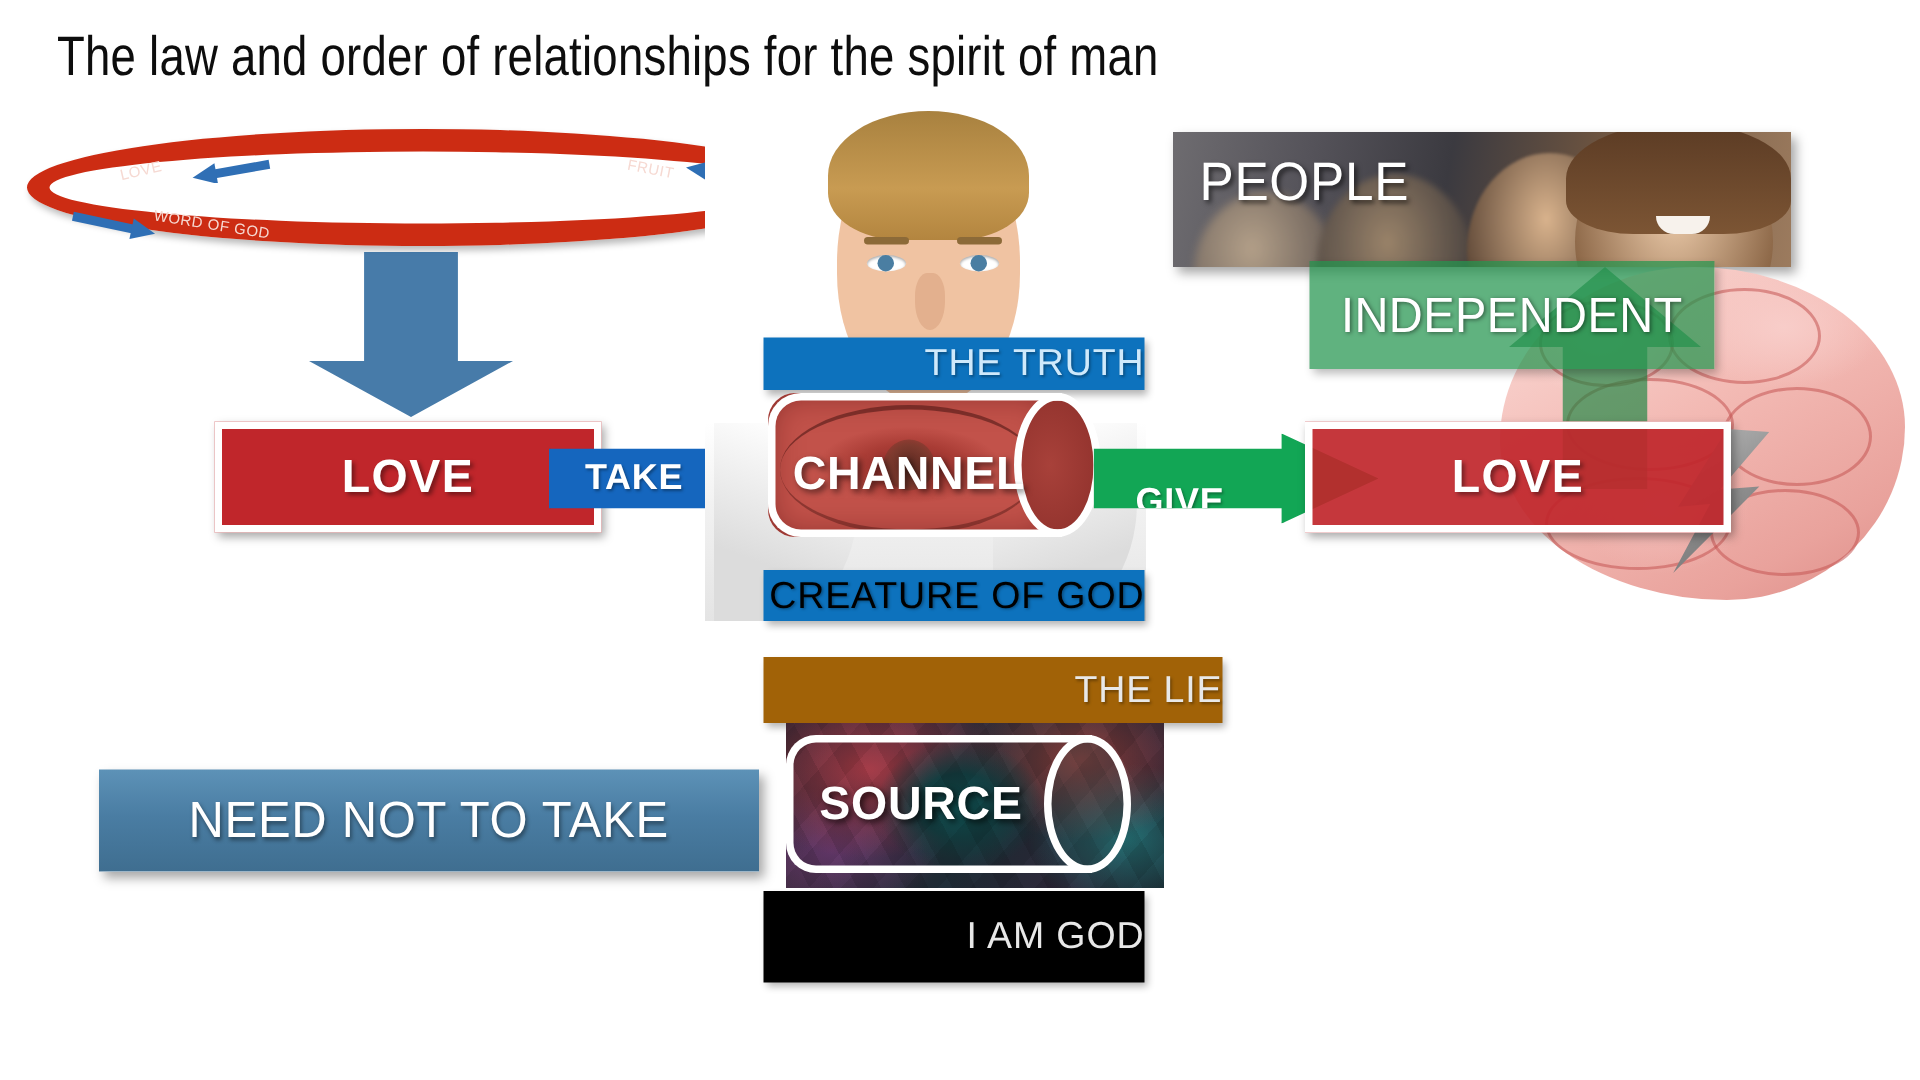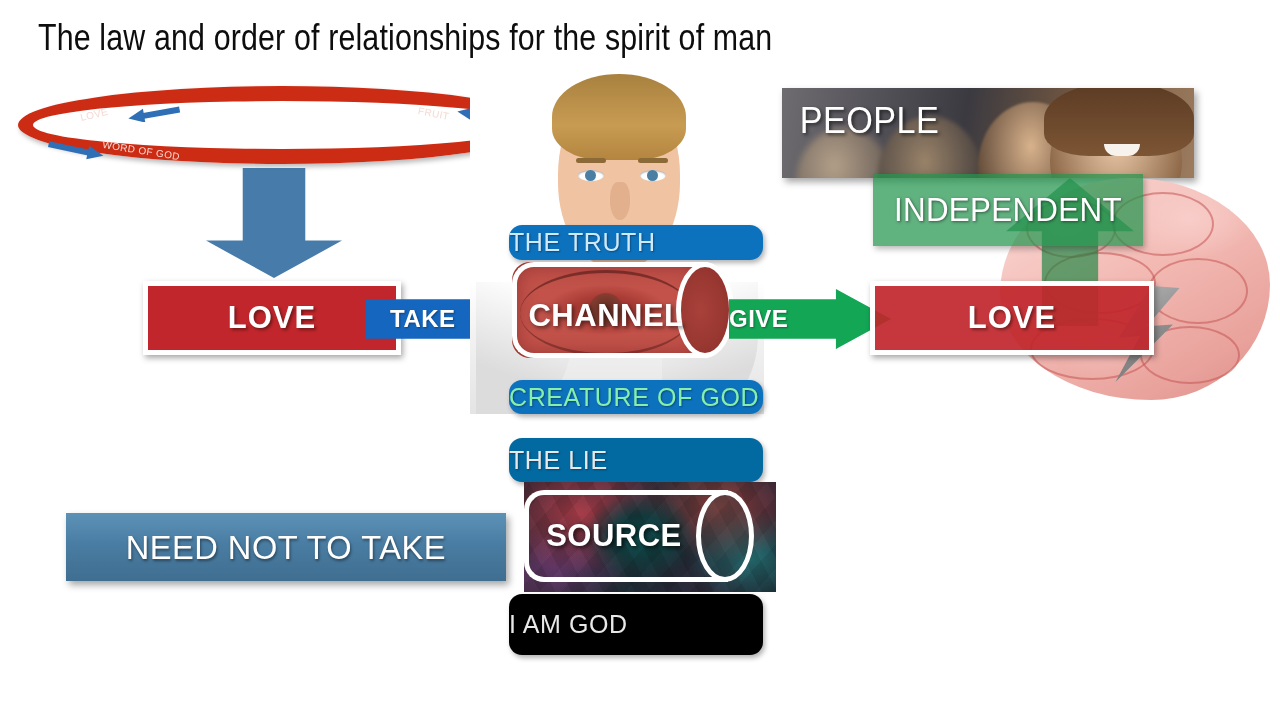--- a/index.html
+++ b/index.html
@@ -122,20 +122,22 @@
   #take-arrow {
     left: 366px; top: 289px; width: 152px; height: 60px;
     background: #1566be;
     clip-path: polygon(0% 17%, 66% 17%, 66% 0%, 100% 50%, 66% 100%, 66% 83%, 0% 83%);
     padding-left: 24px;
   }
   #give-arrow {
     left: 729px; top: 289px; width: 162px; height: 60px;
     background: #12a655;
     clip-path: polygon(0% 17%, 66% 17%, 66% 0%, 100% 50%, 66% 100%, 66% 83%, 0% 83%);
+    padding-left: 28px;
+    align-items: flex-end;
   }
 
   
   #man-photo {
     position: absolute; left: 470px; top: 62px; width: 294px; height: 352px;
     overflow: hidden;
     background: #ffffff;
   }
   #man-photo .shirt {
     position: absolute; left: 0; bottom: 0; width: 100%; height: 132px;
@@ -168,34 +170,33 @@
   #man-photo .eye.r { left: 170px; top: 108px; }
   #man-photo .iris { position:absolute; width:11px; height:11px; background:#4a7ea2; border-radius:50%; }
   #man-photo .iris.l { left: 115px; top: 108px; }
   #man-photo .iris.r { left: 177px; top: 108px; }
   #man-photo .nose { position:absolute; left: 140px; top: 120px; width: 20px; height: 38px; background: rgba(214,158,122,.5); border-radius: 40% 40% 50% 50%; }
   #man-photo .mouth { position:absolute; left: 128px; top: 172px; width: 44px; height: 8px; background:#c4776c; border-radius: 40%; }
 
   
   .banner {
     position: absolute;
-    display: flex; align-items: center; justify-content: flex-start;
+    display: flex; align-items: center; justify-content: flex-end;
     box-shadow: 2px 3px 5px rgba(0,0,0,.3);
-    border-radius: 13px;
   }
   .banner .lbl {
     font-size: 25px; letter-spacing: .6px;
     font-family: "Liberation Sans Narrow", "Liberation Sans", sans-serif;
     text-shadow: 1px 1px 2px rgba(0,0,0,.35);
   }
   #truth-banner   { left: 509px; top: 225px; width: 254px; height: 35px; background: #0d72bd; }
   #truth-banner .lbl   { color: #cfe9fb; }
   #creature-banner{ left: 509px; top: 380px; width: 254px; height: 34px; background: #0d72bd; }
-  #creature-banner .lbl{ color: #86efac; }
-  #lie-banner     { left: 509px; top: 438px; width: 254px; height: 44px; background: #0369a1; }
+  #creature-banner .lbl{ color: #000000; }
+  #lie-banner     { left: 509px; top: 438px; width: 306px; height: 44px; background: #a16207; }
   #lie-banner .lbl     { color: #e8e8e8; }
   #iamgod-banner  { left: 509px; top: 594px; width: 254px; height: 61px; background: #000000; }
   #iamgod-banner .lbl  { color: #e8e8e8; }
 
   
   #channel-wrap {
     position: absolute; left: 512px; top: 262px; width: 222px; height: 96px;
   }
   #channel-body {
     position: absolute; left: 0; top: 0; width: 188px; height: 96px;

